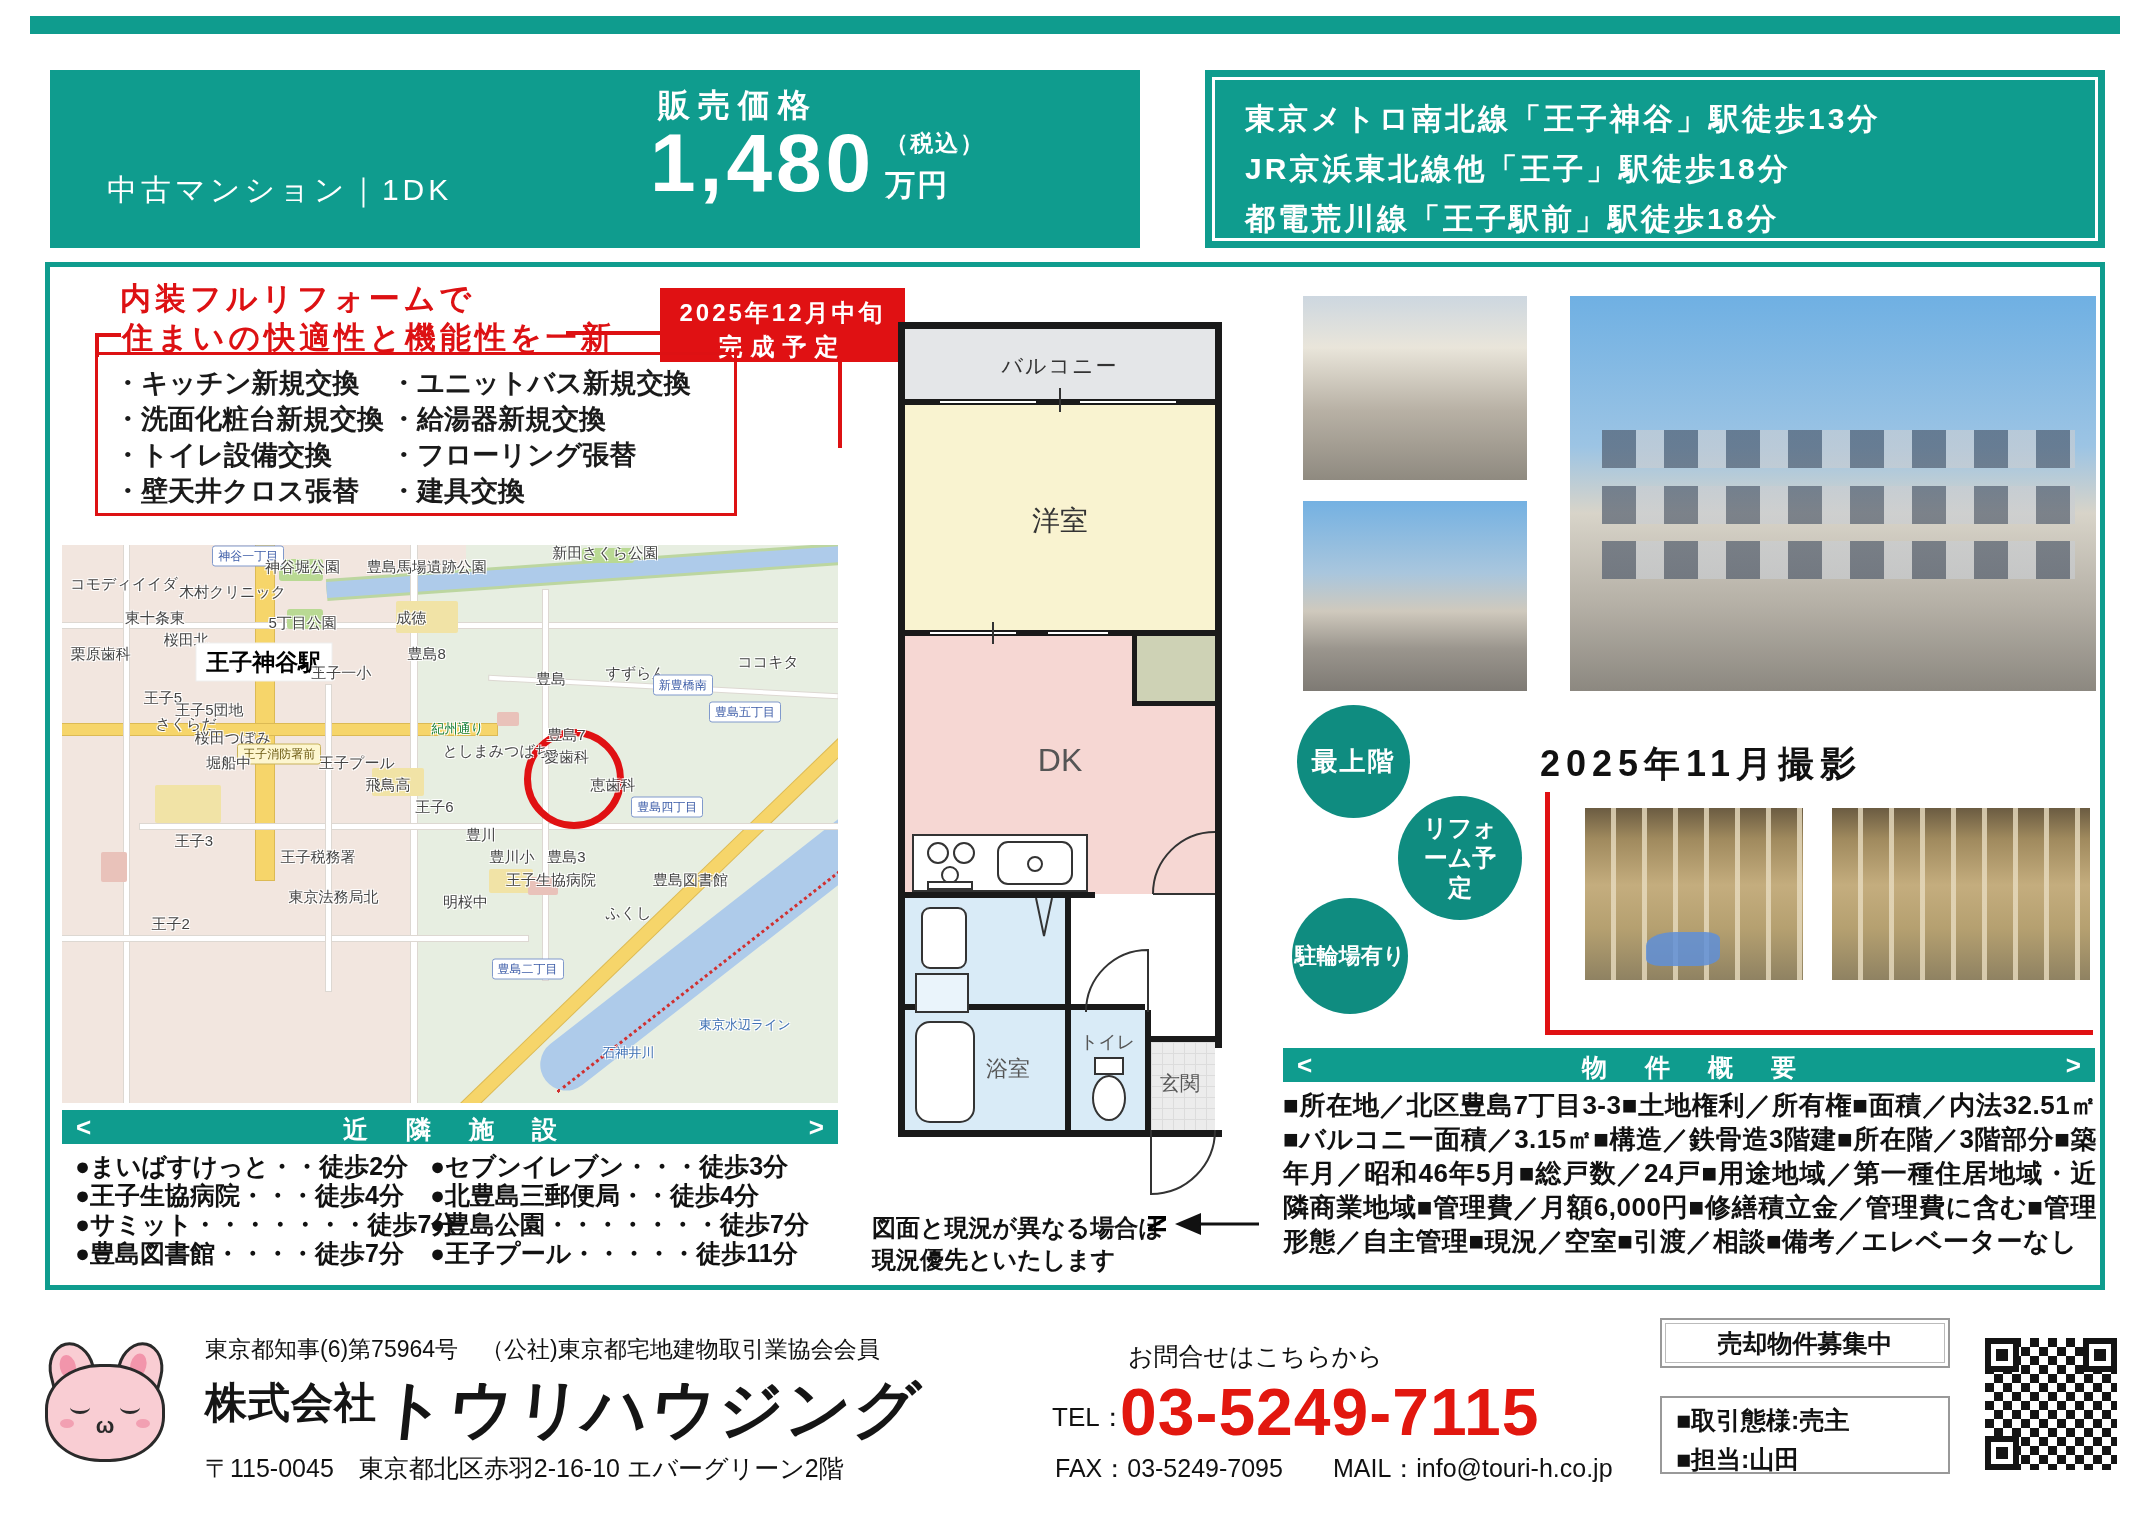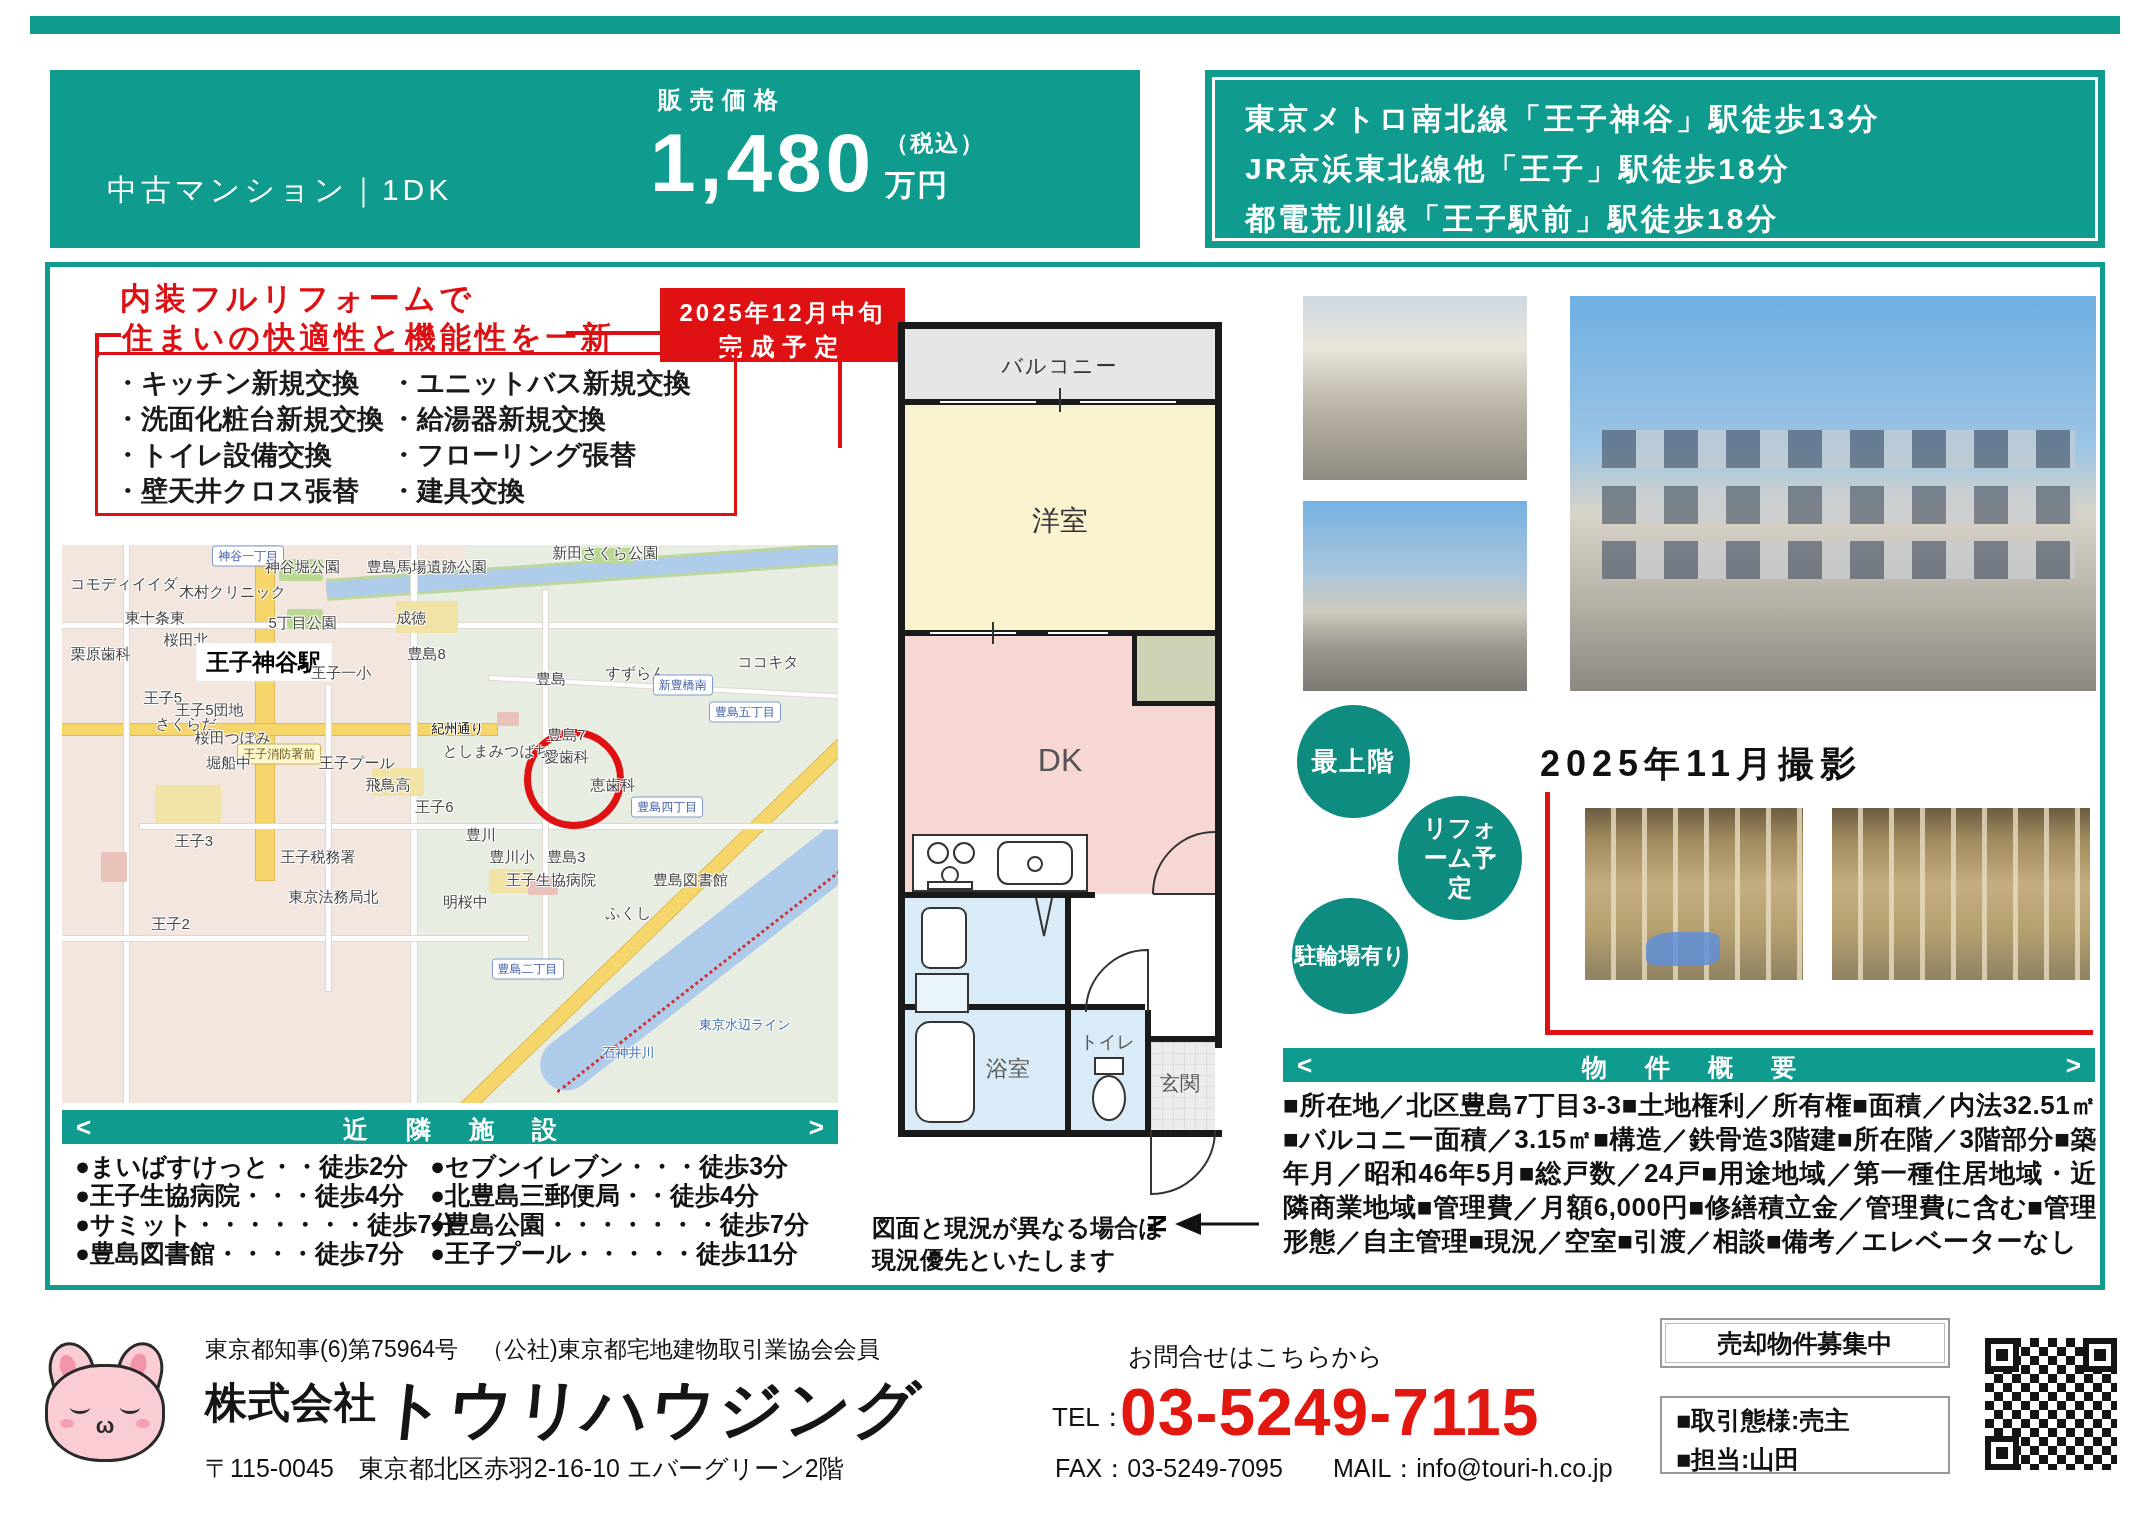--- a/index.html
+++ b/index.html
@@ -4,21 +4,21 @@
 <style>
   html,body{margin:0;padding:0;}
   body{width:2150px;height:1519px;position:relative;background:#ffffff;
        font-family:"Liberation Sans","DejaVu Sans",sans-serif;overflow:hidden;}
   .abs{position:absolute;}
   
   #top-strip{left:30px;top:16px;width:2090px;height:18px;background:#0f9c8e;}
   #hdr-left{left:50px;top:70px;width:1090px;height:178px;background:#0f9c8e;color:#fff;}
   #prop-name{left:55px;top:18px;font-size:48px;font-weight:bold;letter-spacing:10px;}
   #prop-type{left:57px;top:100px;font-size:30px;letter-spacing:4px;}
-  #price-label{left:608px;top:14px;font-size:24px;font-weight:bold;letter-spacing:8px;}
+  #price-label{left:608px;top:14px;font-size:32px;font-weight:bold;letter-spacing:8px;}
   #price-row{left:600px;top:52px;display:flex;align-items:flex-start;}
   #price-value{font-size:82px;font-weight:bold;letter-spacing:4px;line-height:1;}
   #price-side{margin-left:10px;padding-top:6px;}
   #price-tax{font-size:23px;font-weight:bold;letter-spacing:2px;}
   #price-unit{font-size:30px;font-weight:bold;margin-top:6px;letter-spacing:2px;}
   #hdr-right{left:1205px;top:70px;width:900px;height:178px;background:#0f9c8e;}
   #hdr-right .inner{position:absolute;left:7px;top:7px;right:7px;bottom:7px;border:3px solid #fff;}
   #access-lines{position:absolute;left:30px;top:14px;color:#fff;font-weight:bold;}
   .access-line{font-size:30px;letter-spacing:3px;line-height:50px;white-space:nowrap;}
   
@@ -49,21 +49,21 @@
   .map-river{position:absolute;background:#aecbea;}
   #map-river2{border-radius:40px;}
   #map-waterline{position:absolute;border-top:3px dotted #d03030;}
   #map-circle{position:absolute;width:86px;height:86px;border:7px solid #e01113;border-radius:50%;transform:translate(-50%,-50%);left:66%;top:42%;}
   .mlab{position:absolute;transform:translate(-50%,-50%);font-size:15px;color:#444;white-space:nowrap;
         text-shadow:1px 1px 0 #fff,-1px -1px 0 #fff,1px -1px 0 #fff,-1px 1px 0 #fff;}
   .mlab.station{font-size:23px;font-weight:bold;color:#000;background:#fff;padding:3px 10px;text-shadow:none;box-shadow:0 0 0 1px #eee;}
   .mlab.badge{font-size:12px;color:#3d5da8;background:#fff;border:1px solid #8099cc;border-radius:3px;padding:1px 5px;text-shadow:none;}
   .mlab.badgey{font-size:12px;color:#6b5a12;background:#fdf6cf;border:1px solid #c8b25a;border-radius:3px;padding:1px 5px;text-shadow:none;}
   .mlab.water{color:#3d6fb4;font-size:13px;}
-  .mlab.road{color:#000000;font-size:13px;}
+  .mlab.road{color:#15803d;font-size:13px;}
   
   .teal-bar{background:#0f9c8e;color:#fff;}
   #nearby-bar{left:62px;top:1110px;width:776px;height:34px;}
   #overview-bar{left:1283px;top:1048px;width:812px;height:34px;}
   .bar-title{position:absolute;left:0;right:0;top:3px;text-align:center;font-size:25px;font-weight:bold;letter-spacing:38px;text-indent:38px;}
   .bar-arrow{position:absolute;top:2px;font-size:26px;font-weight:bold;}
   .bar-arrow.l{left:14px;} .bar-arrow.r{right:14px;}
   .fac-col{position:absolute;}
   #fac-l{left:75px;top:1152px;} #fac-r{left:430px;top:1152px;}
   .fac-item{font-size:25px;font-weight:bold;color:#111;line-height:29px;white-space:nowrap;}

